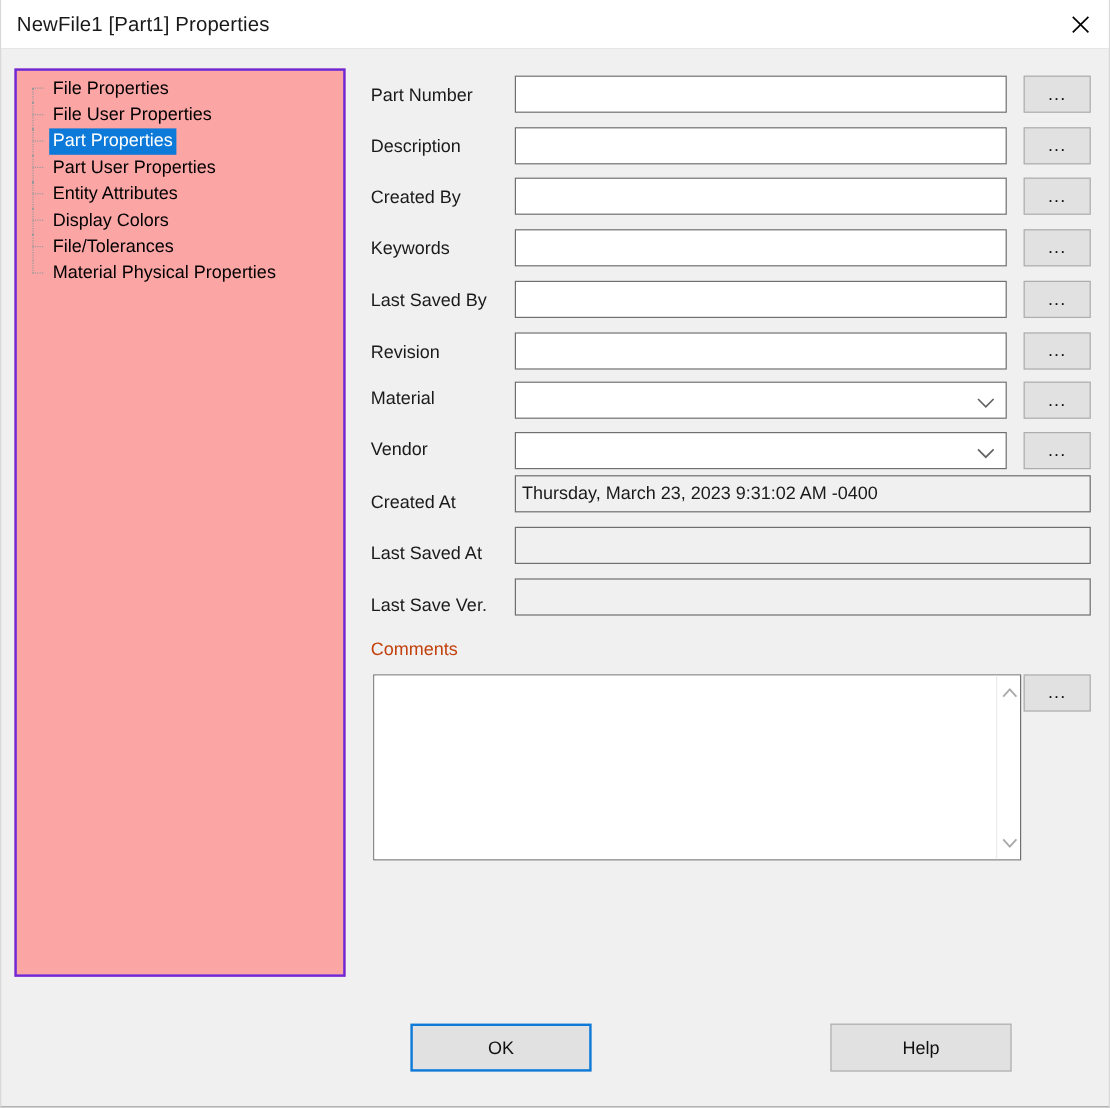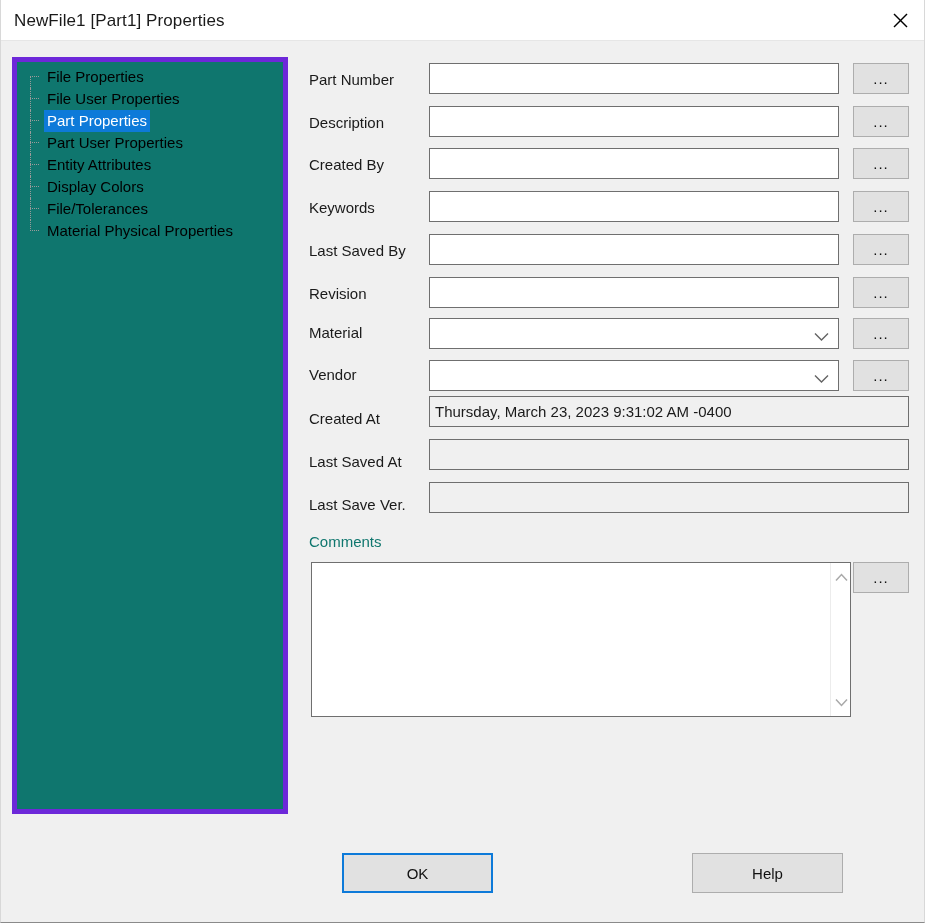--- a/index.html
+++ b/index.html
@@ -57,22 +57,22 @@
   }
   #close-button svg { display:block; }
 
   
   #tree-panel {
     position: absolute;
     left: 11px;
     top: 57px;
     width: 276px;
     height: 757px;
-    background: #0f766e;
-    border: 5px solid #6d28d9;
+    background: #fca5a5;
+    border: 2px solid #6d28d9;
     box-sizing: border-box;
     overflow: hidden;
   }
   .tree-list {
     position: relative;
     margin: 0;
     padding: 0;
     list-style: none;
     padding-top: 4px;
   }
@@ -202,21 +202,21 @@
     padding: 0 5px;
     outline: none;
   }
 
   
   #comments-label {
     position: absolute;
     left: 308px;
     top: 533px;
     font-size: 15px;
-    color: #0f766e;
+    color: #c2410c;
     pointer-events: auto;
     text-align: center;
   }
   #comments-wrap {
     position: absolute;
     left: 310px;
     top: 562px;
     width: 540px;
     height: 155px;
     border: 1px solid #6f6f6f;

